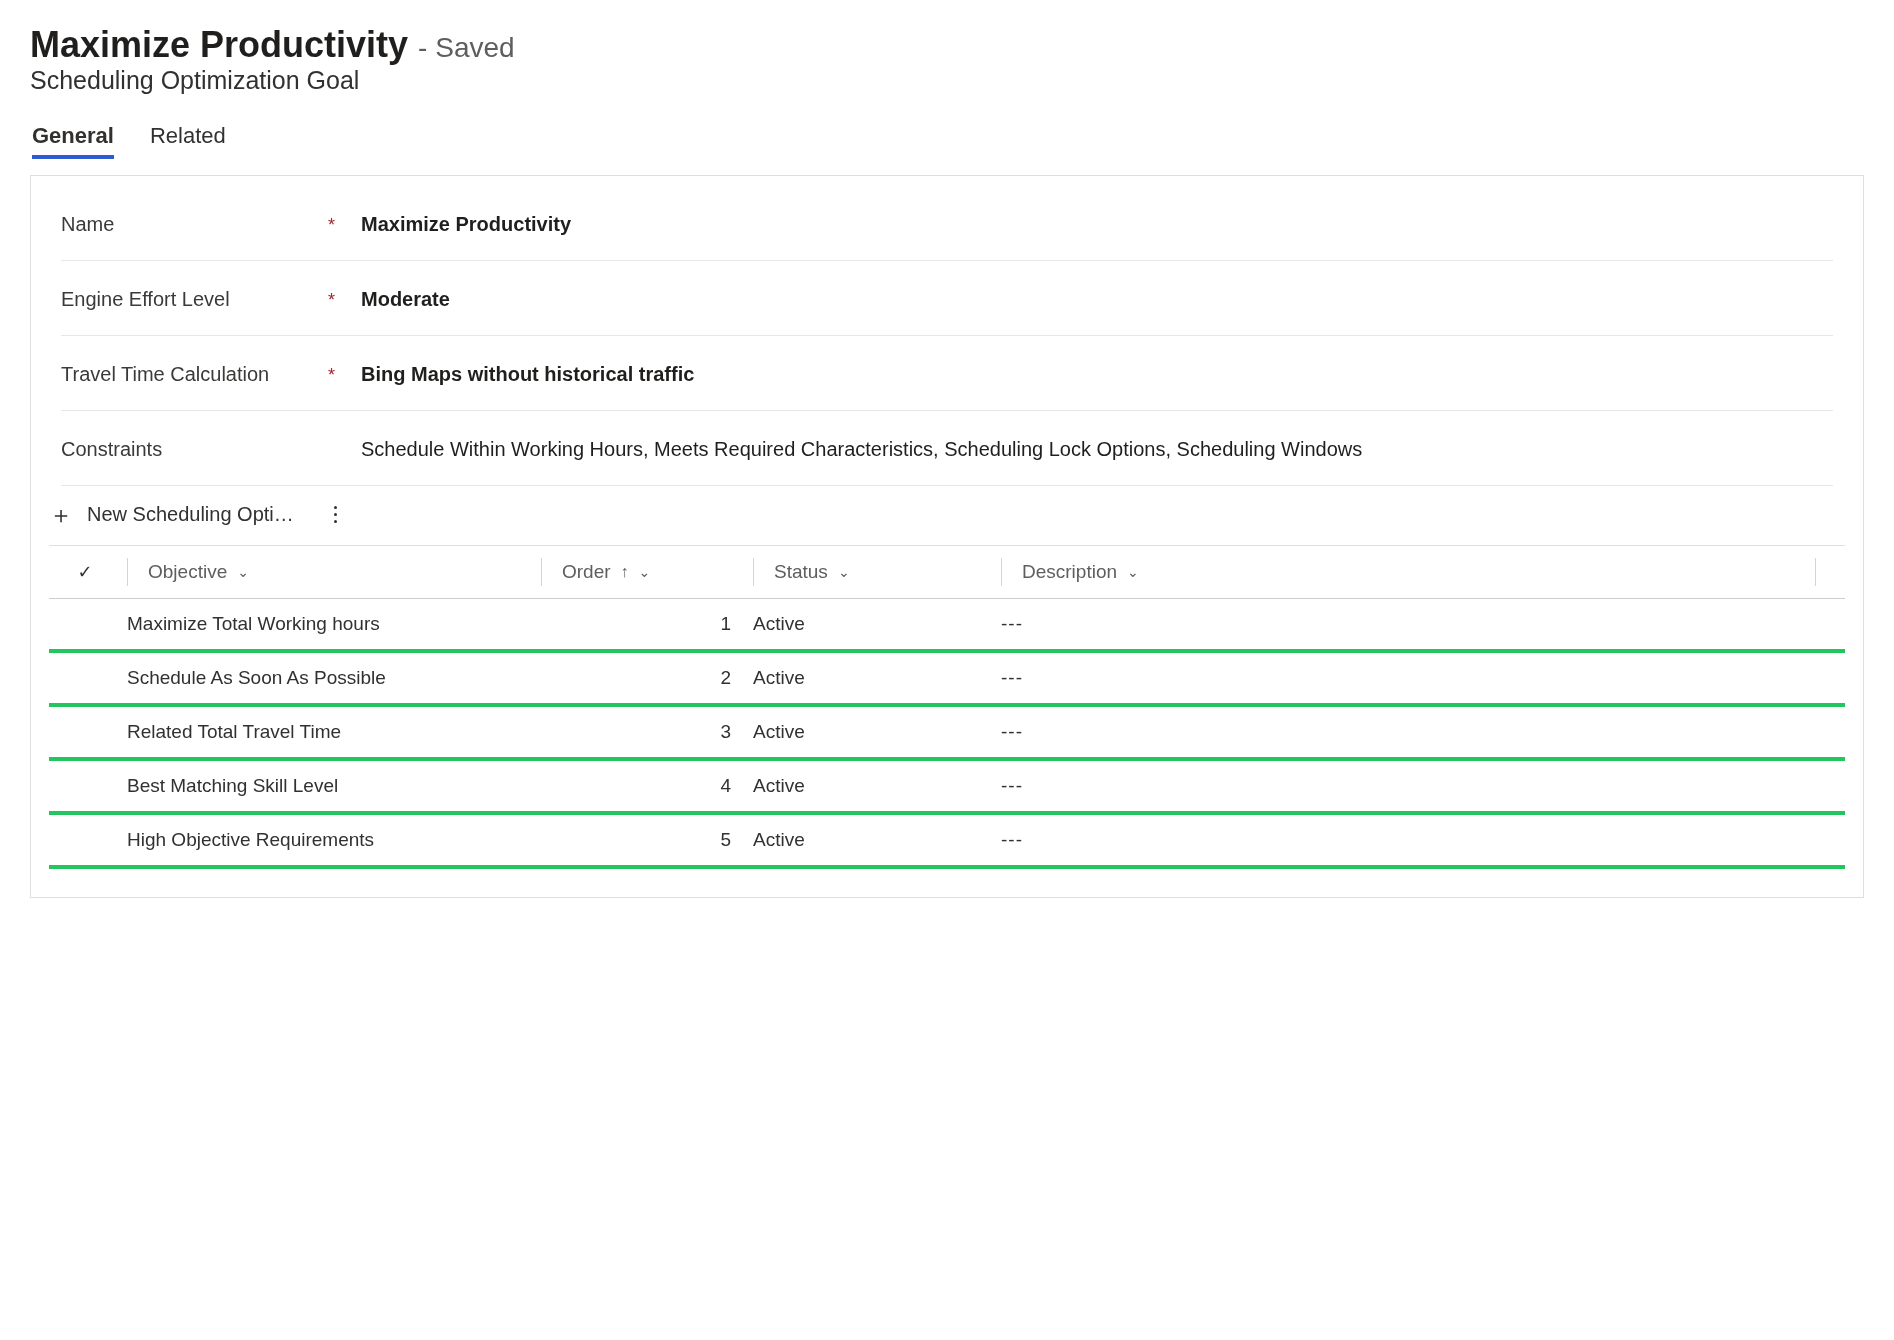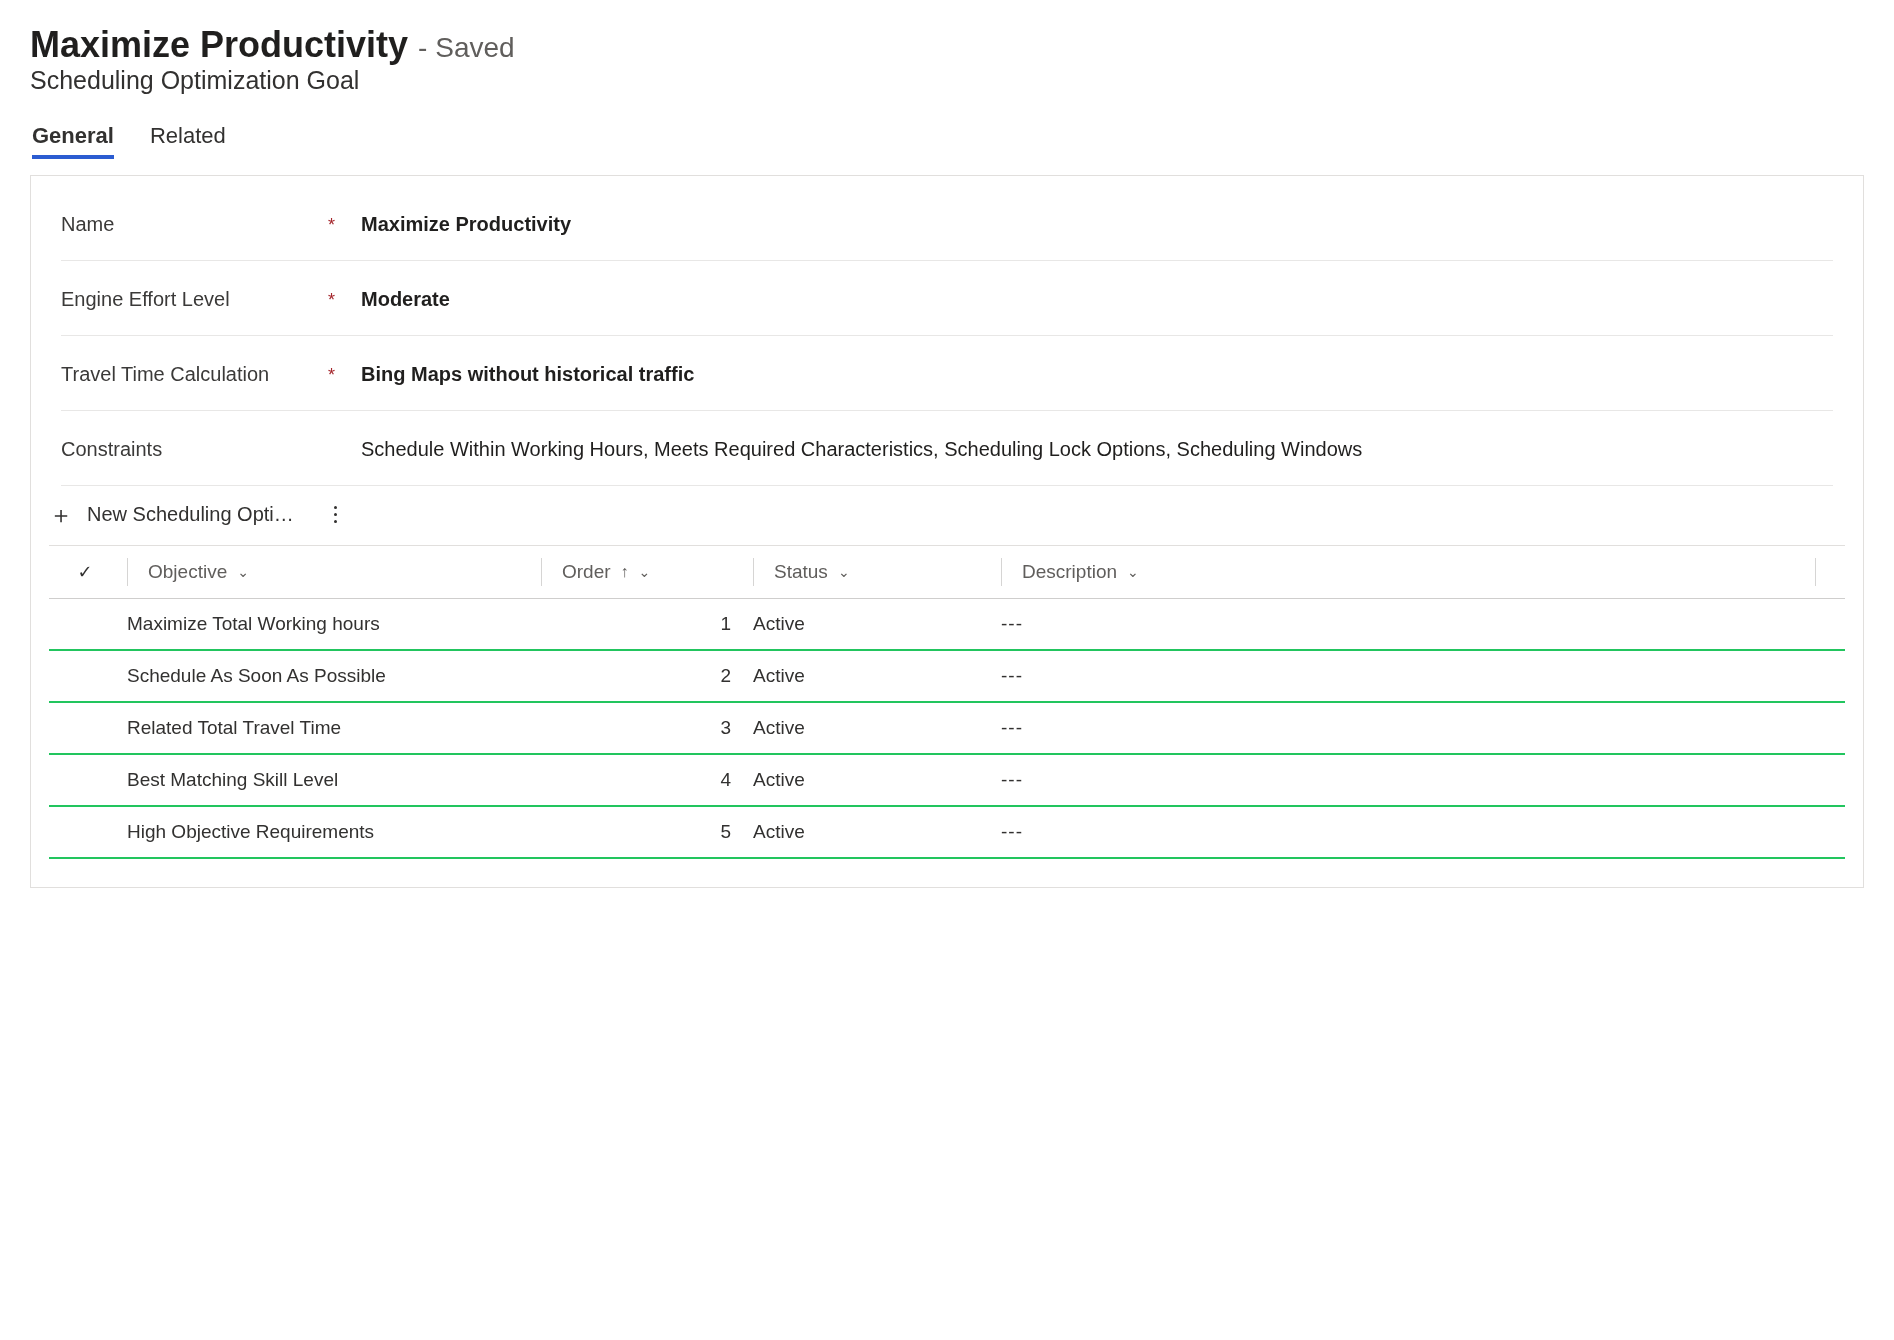--- a/index.html
+++ b/index.html
@@ -140,21 +140,21 @@
   .grid-header {
     display: flex;
     align-items: center;
     padding: 12px 0 12px 0;
     border-bottom: 1px solid #cfcecd;
   }
   .grid-row {
     display: flex;
     align-items: center;
     padding: 14px 0;
-    border-bottom: 2px solid #22c55e;
+    border-bottom: 4px solid #22c55e;
   }
   .col-check {
     width: 72px;
     display: flex;
     justify-content: center;
     align-items: center;
   }
   .check-icon {
     font-size: 18px;
     color: #323130;

